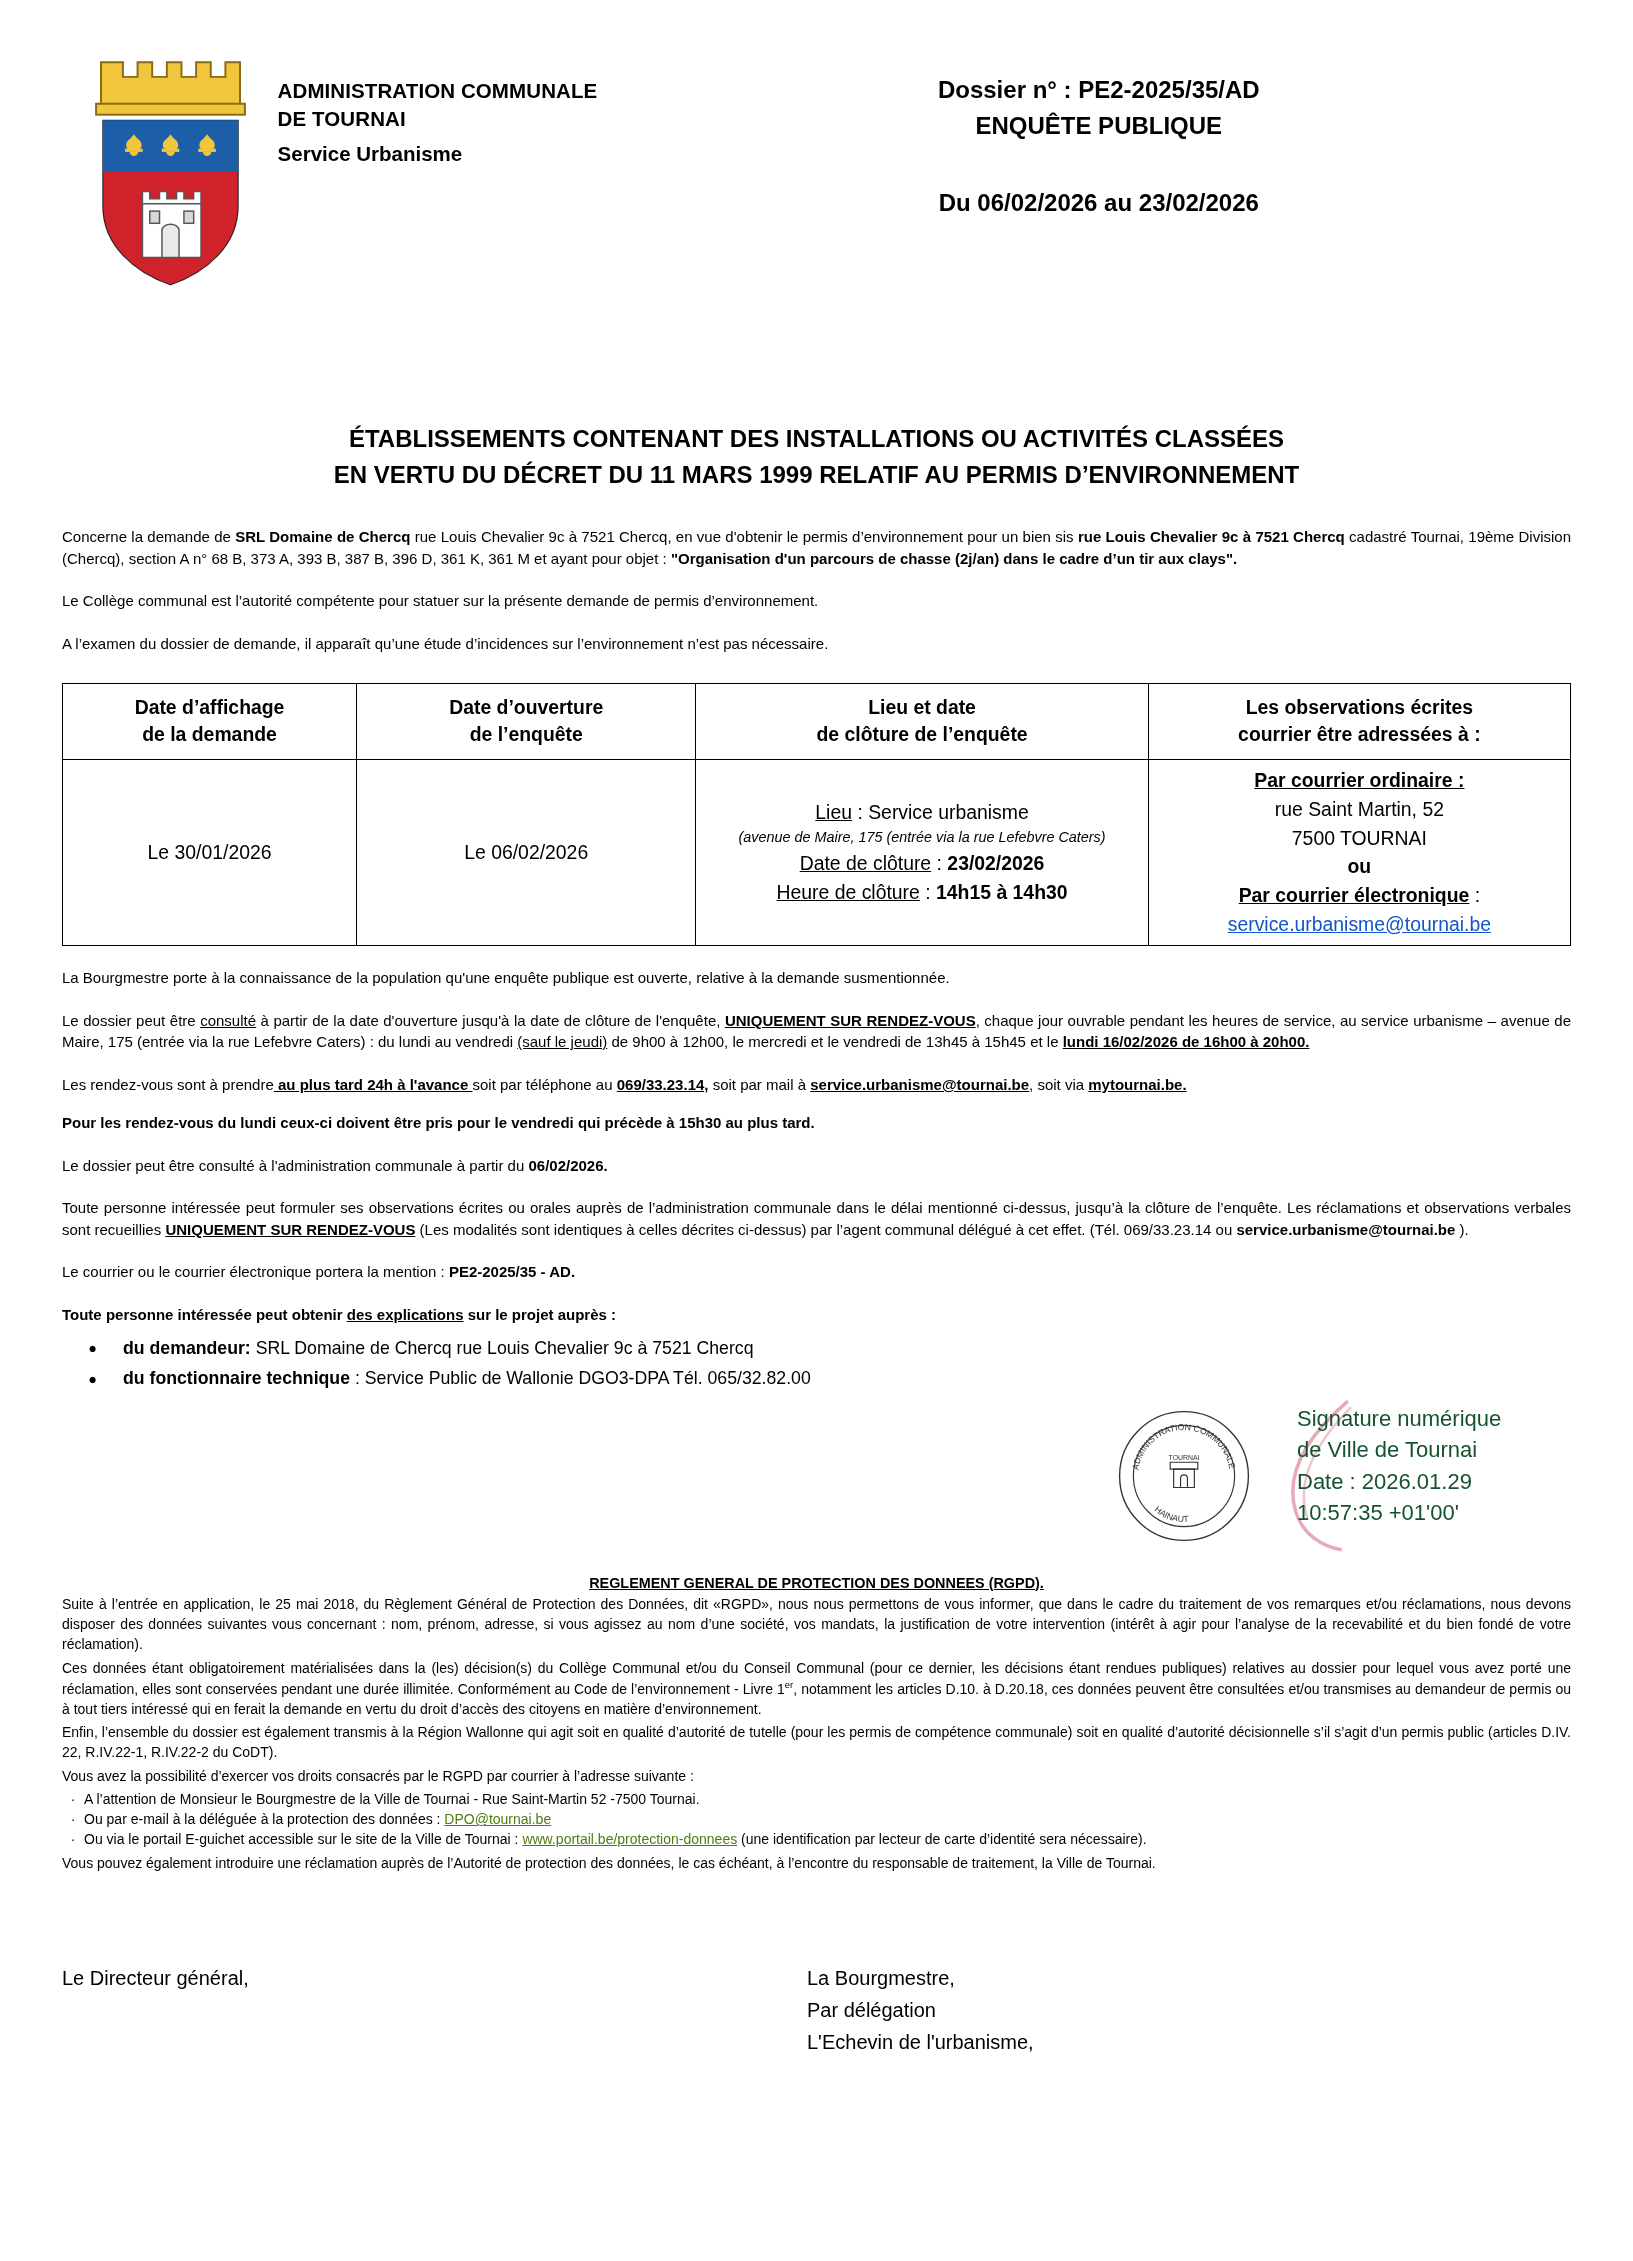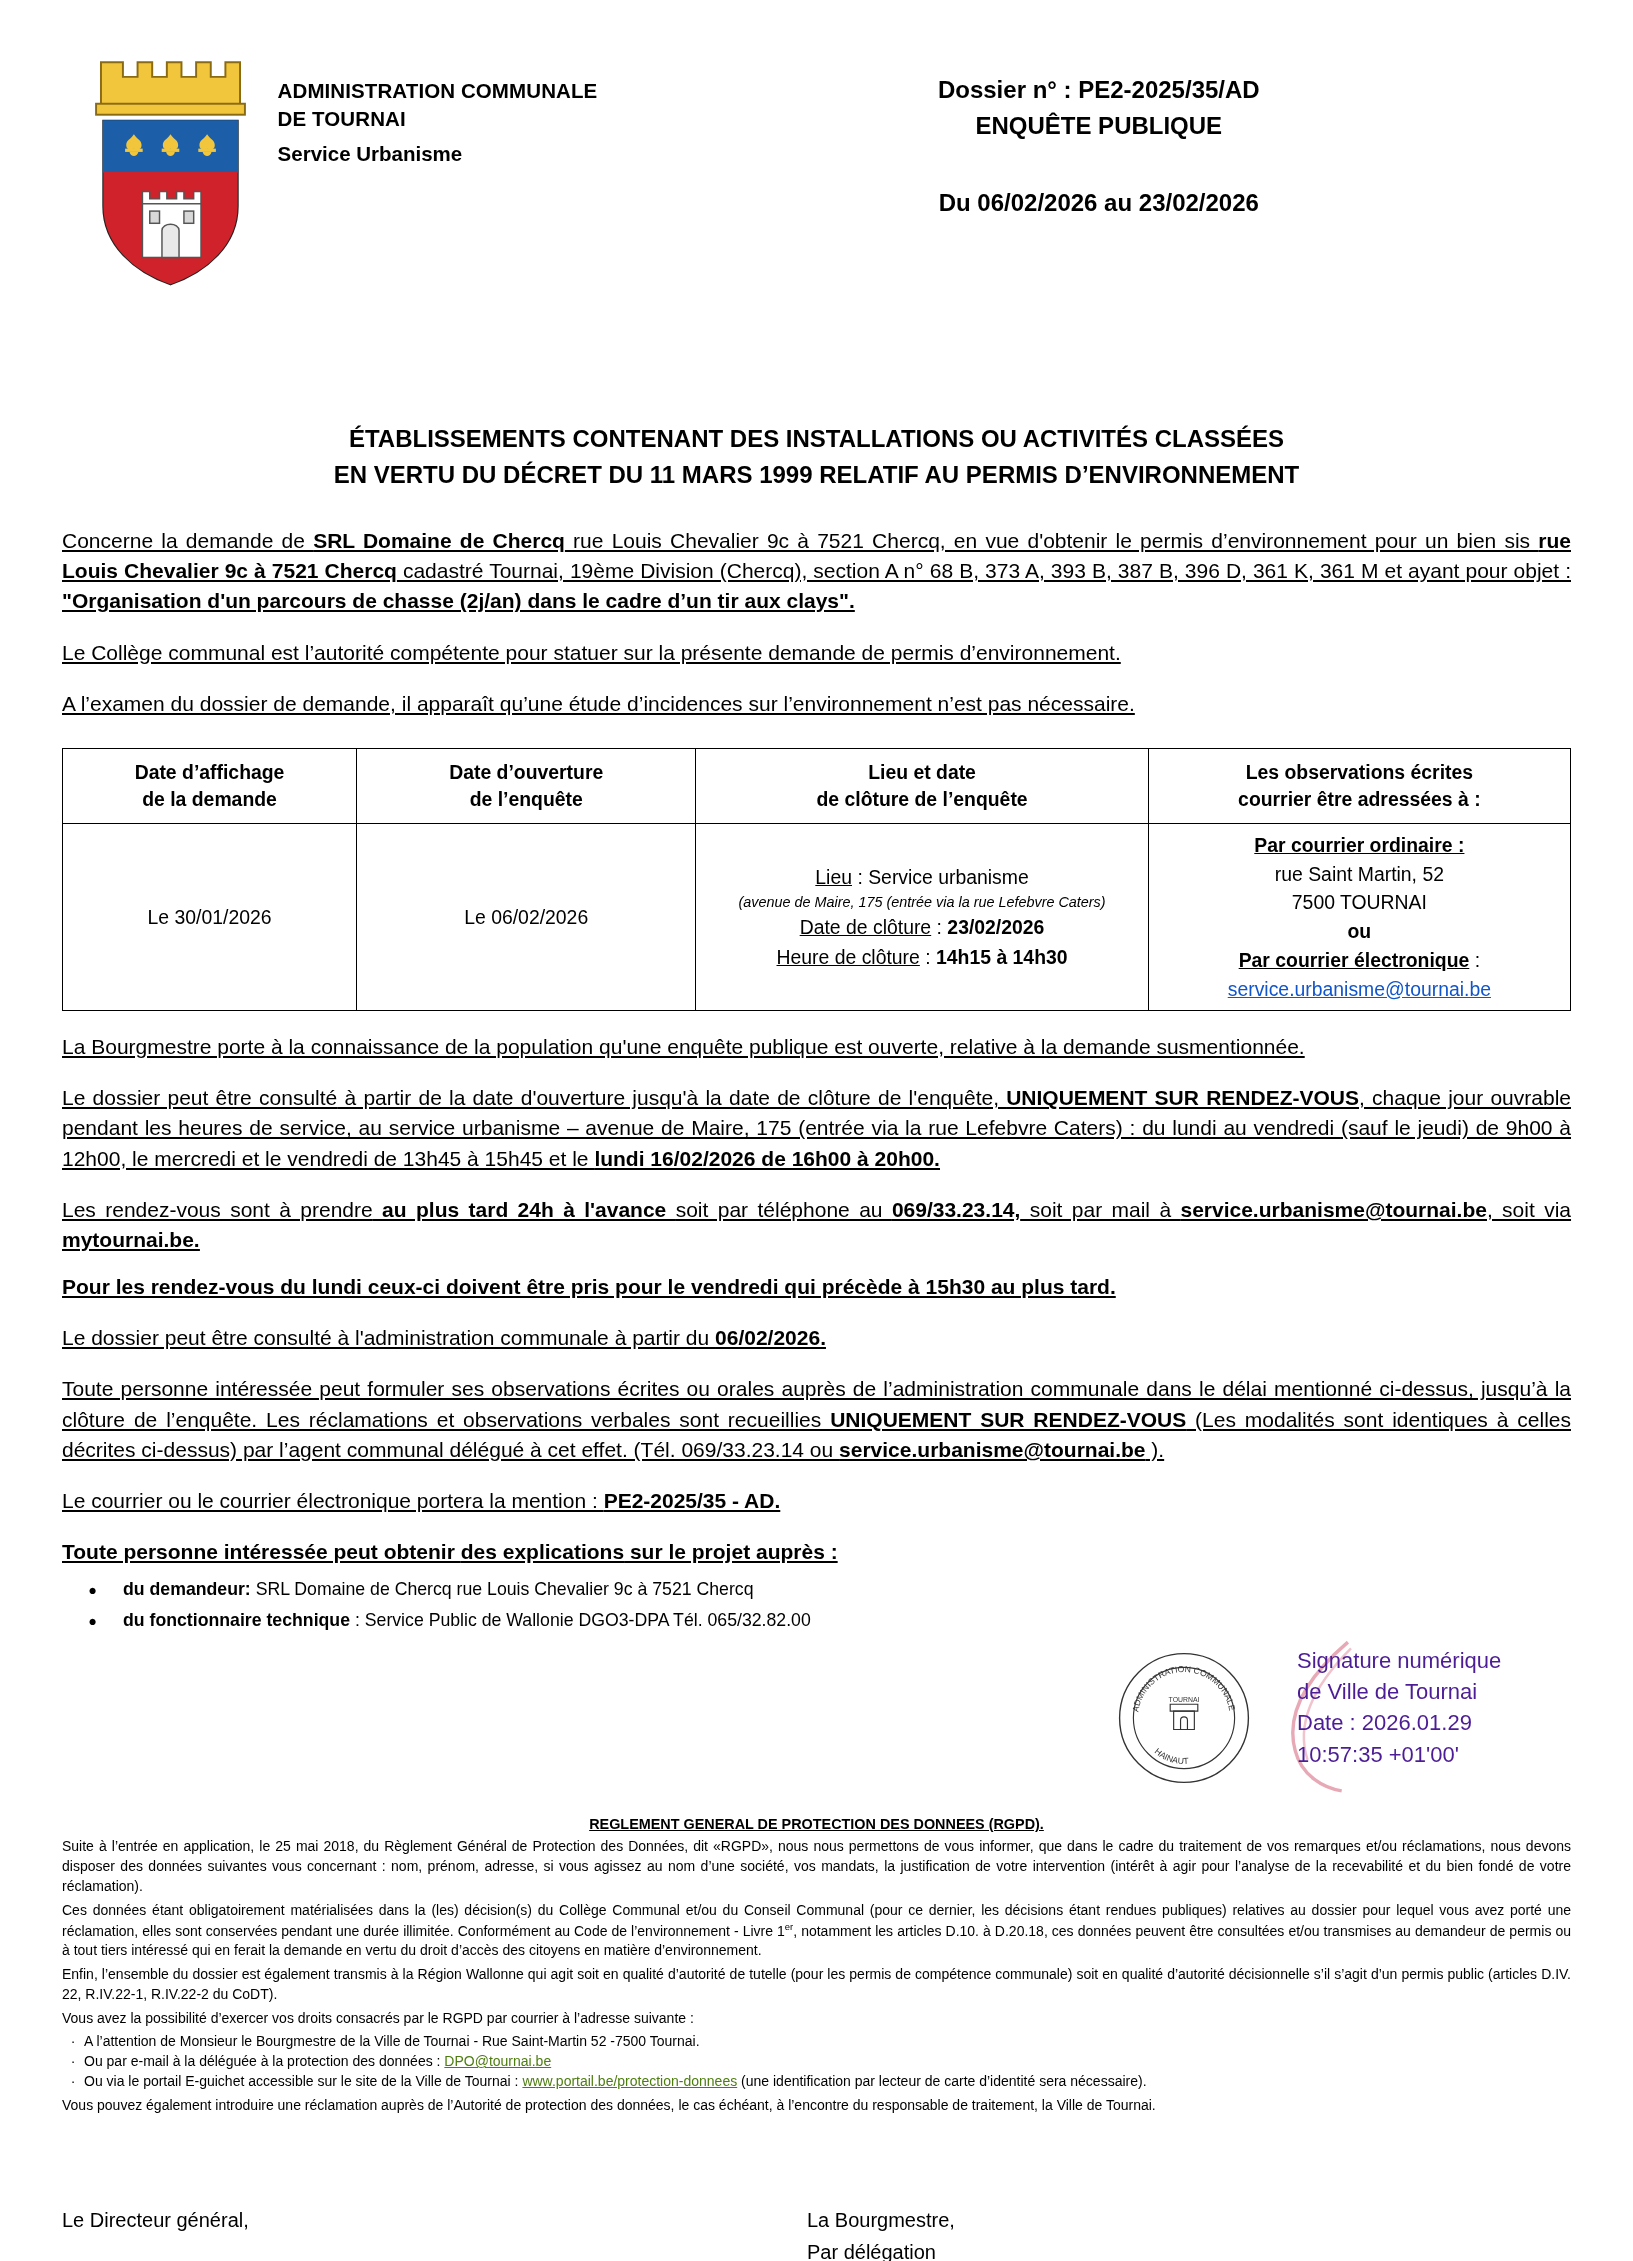--- a/index.html
+++ b/index.html
@@ -35,25 +35,24 @@
   .main-title {
     text-align: center;
     font-size: 24px;
     font-weight: bold;
     line-height: 1.52;
     margin-top: 133px;
   }
 
   
   .para {
-    font-size: 21px;
+    font-size: 15px;
     line-height: 1.44;
     text-align: justify;
     margin-top: 21px;
-    text-decoration: underline;
   }
   .para.tight { margin-top: 16.6px; }
   b { font-weight: bold; }
   u { text-decoration: underline; }
   .first-para { margin-top: 32px; }
 
   
   table.enq {
     width: 100%;
     border-collapse: collapse;
@@ -75,21 +74,21 @@
 
   
   .bullets { margin-top: 8.9px; }
   .bullet-row { display:flex; font-size: 17.7px; line-height:1.5; margin-top:4.4px; }
   .bullet-dot { width: 61px; flex:0 0 61px; text-align:center; font-size: 14.4px; padding-top:3.3px;}
   .bullet-txt { flex:1 1 auto; }
 
   
   .sig-area { position: relative; height: 166px; margin-top: 11px; }
   .sig-stamp { position:absolute; left: 1053px; top: 4.4px; width: 138px; height: 138px; }
-  .sig-text { position:absolute; left: 1235px; top: 0px; font-size: 22px; line-height: 1.42; color:#4c1d95; }
+  .sig-text { position:absolute; left: 1235px; top: 0px; font-size: 22px; line-height: 1.42; color:#14532d; }
   .sig-swoosh { position:absolute; left: 1208px; top: -5.5px; width: 100px; height: 155px; }
 
   
   .rgpd-title {
     text-align:center; font-weight:bold; text-decoration: underline;
     font-size: 14.4px; margin-top: 5.5px;
   }
   .rgpd { font-size: 14px; line-height: 1.44; text-align: justify; margin-top: 3.3px; }
   .rgpd-li { display:flex; font-size:14px; line-height:1.44; }
   .rgpd-dot { width: 22px; flex:0 0 22px; text-align:center; }

